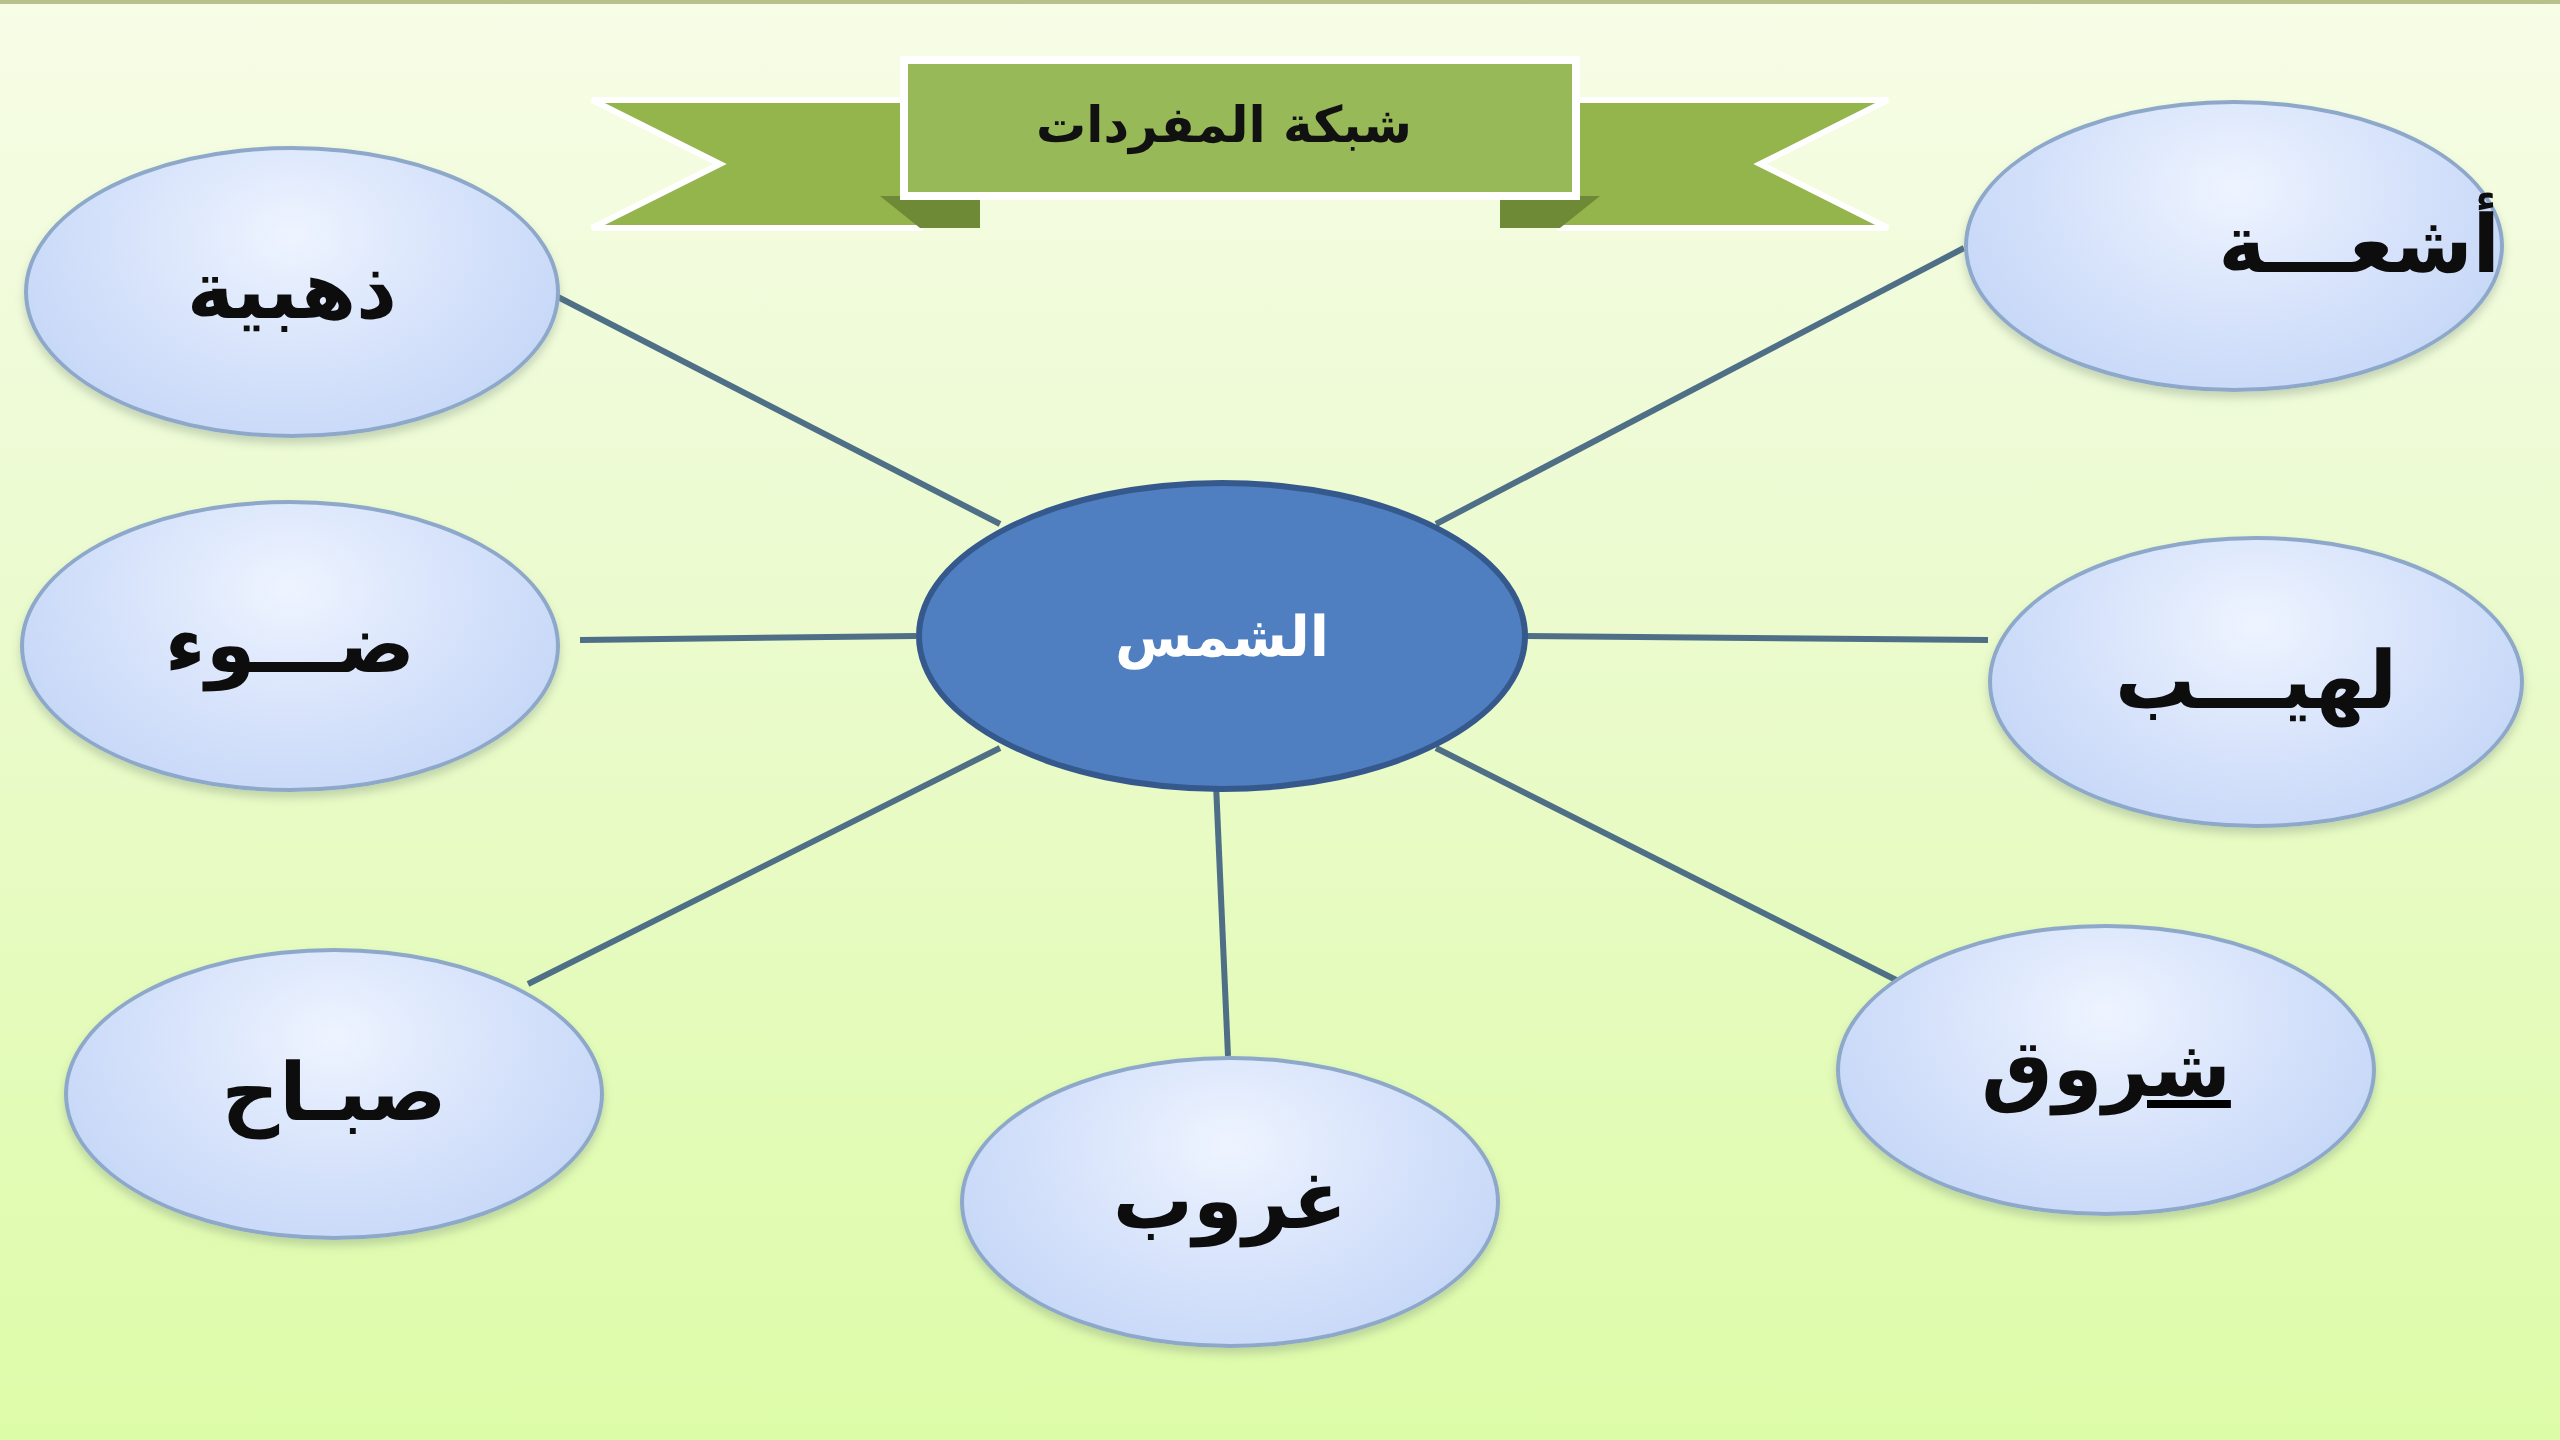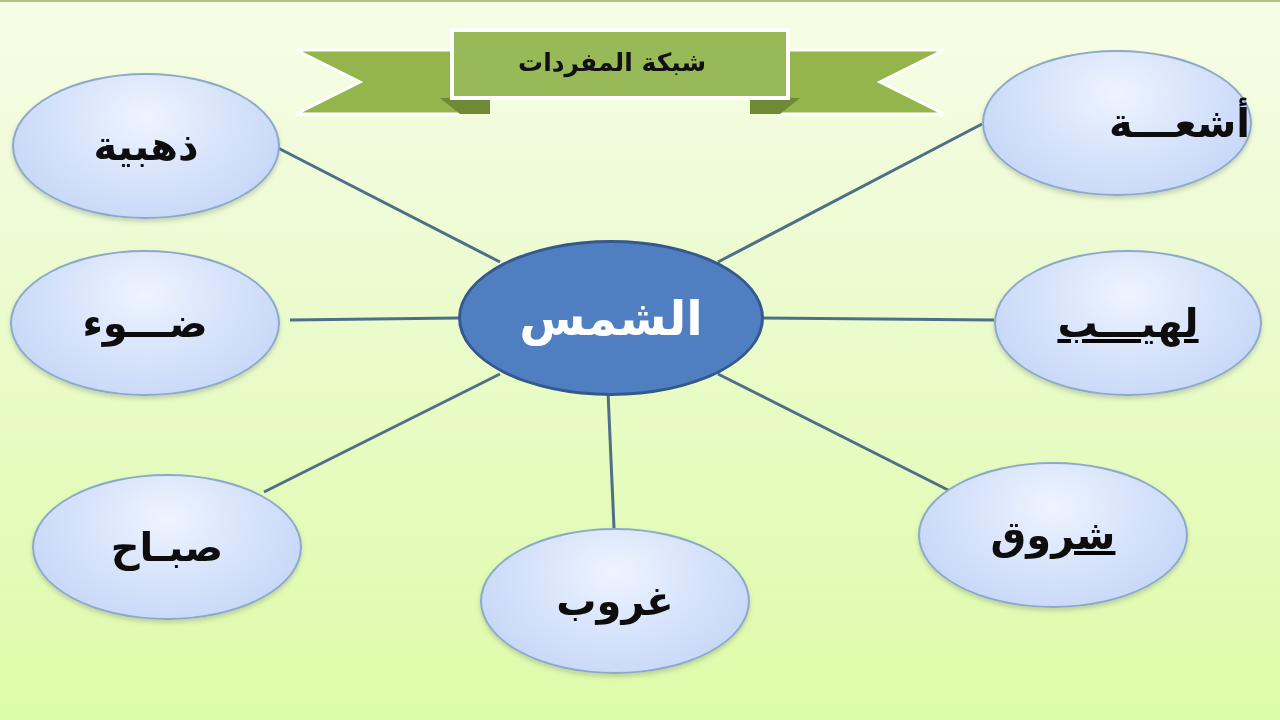--- a/index.html
+++ b/index.html
@@ -22,21 +22,21 @@
     border: 2px solid #8ea8c9;
     box-shadow: 0 3px 4px rgba(120,140,120,0.35);
     display: flex; align-items: center; justify-content: center;
   }
   .node-label { font-weight: bold; font-size: 40px; color: #0d0d0d; direction: rtl; }
   .center {
     position: absolute; left: 458px; top: 240px; width: 300px; height: 150px; border-radius: 50%;
     background: #4f7fc0; border: 3px solid #35598c;
     display: flex; align-items: center; justify-content: center;
   }
-  .center-label { font-weight: bold; font-size: 48px; color: #ffffff; direction: rtl; text-align: right; }
+  .center-label { font-weight: bold; font-size: 28px; color: #ffffff; direction: rtl; text-align: right; }
 </style>
 </head>
 <body>
 
 <div class="top-rule"></div>
 
 <svg class="links" width="1280" height="720">
   <g stroke="#4e6f86" stroke-width="3" fill="none">
     <line x1="278" y1="148" x2="500" y2="262"></line>
     <line x1="982" y1="124" x2="718" y2="262"></line>
@@ -67,21 +67,21 @@
 
 <div class="node" style="left:12px; top:73px; width:264px; height:142px;text-align:center;">
   <span class="node-label">ذهبية</span>
 </div>
 <div class="node" style="left:982px; top:50px; width:266px; height:142px;justify-content:flex-end;">
   <span class="node-label">أشعـــة</span>
 </div>
 <div class="node" style="left:10px; top:250px; width:266px; height:142px;">
   <span class="node-label">ضـــوء</span>
 </div>
-<div class="node" style="left:994px; top:250px; width:264px; height:142px;text-decoration:underline;">
+<div class="node" style="left:994px; top:268px; width:264px; height:142px;">
   <span class="node-label">لهيـــب</span>
 </div>
 <div class="node" style="left:32px; top:474px; width:266px; height:142px;">
   <span class="node-label">صبـاح</span>
 </div>
 <div class="node" style="left:480px; top:528px; width:266px; height:142px;">
   <span class="node-label">غروب</span>
 </div>
 <div class="node" style="left:918px; top:462px; width:266px; height:142px;text-decoration:underline;">
   <span class="node-label">شروق</span>

